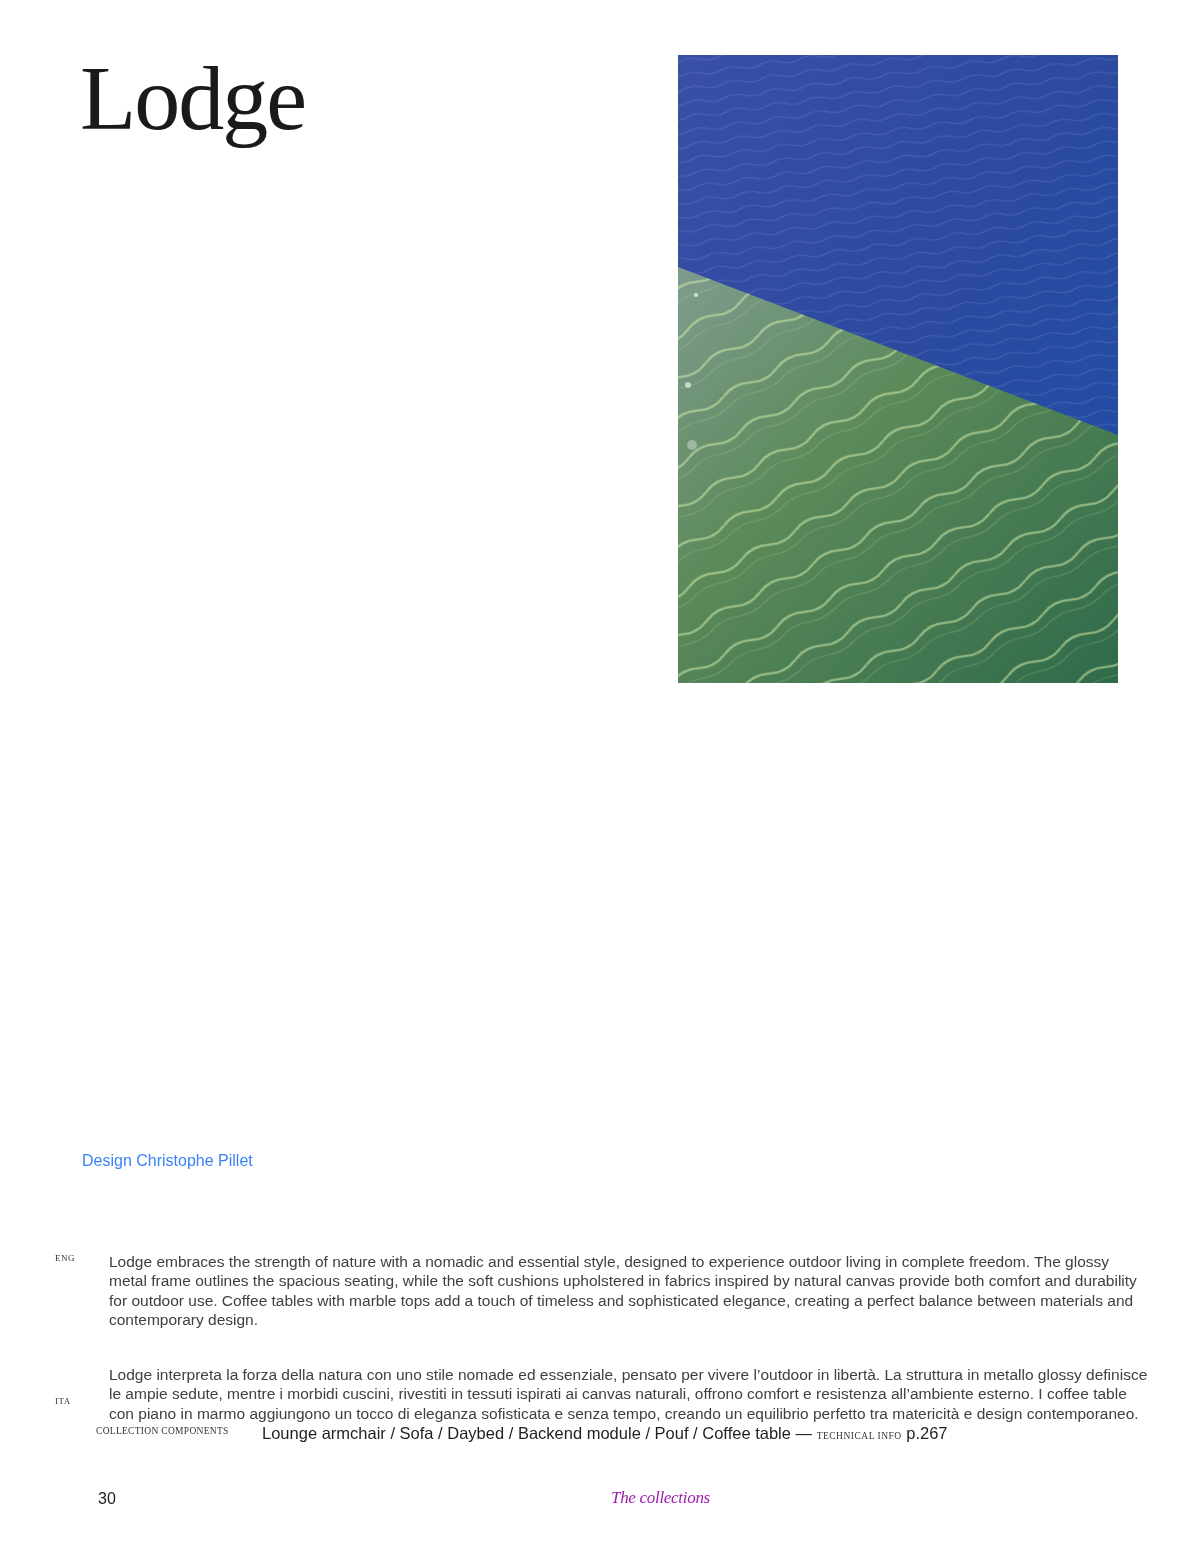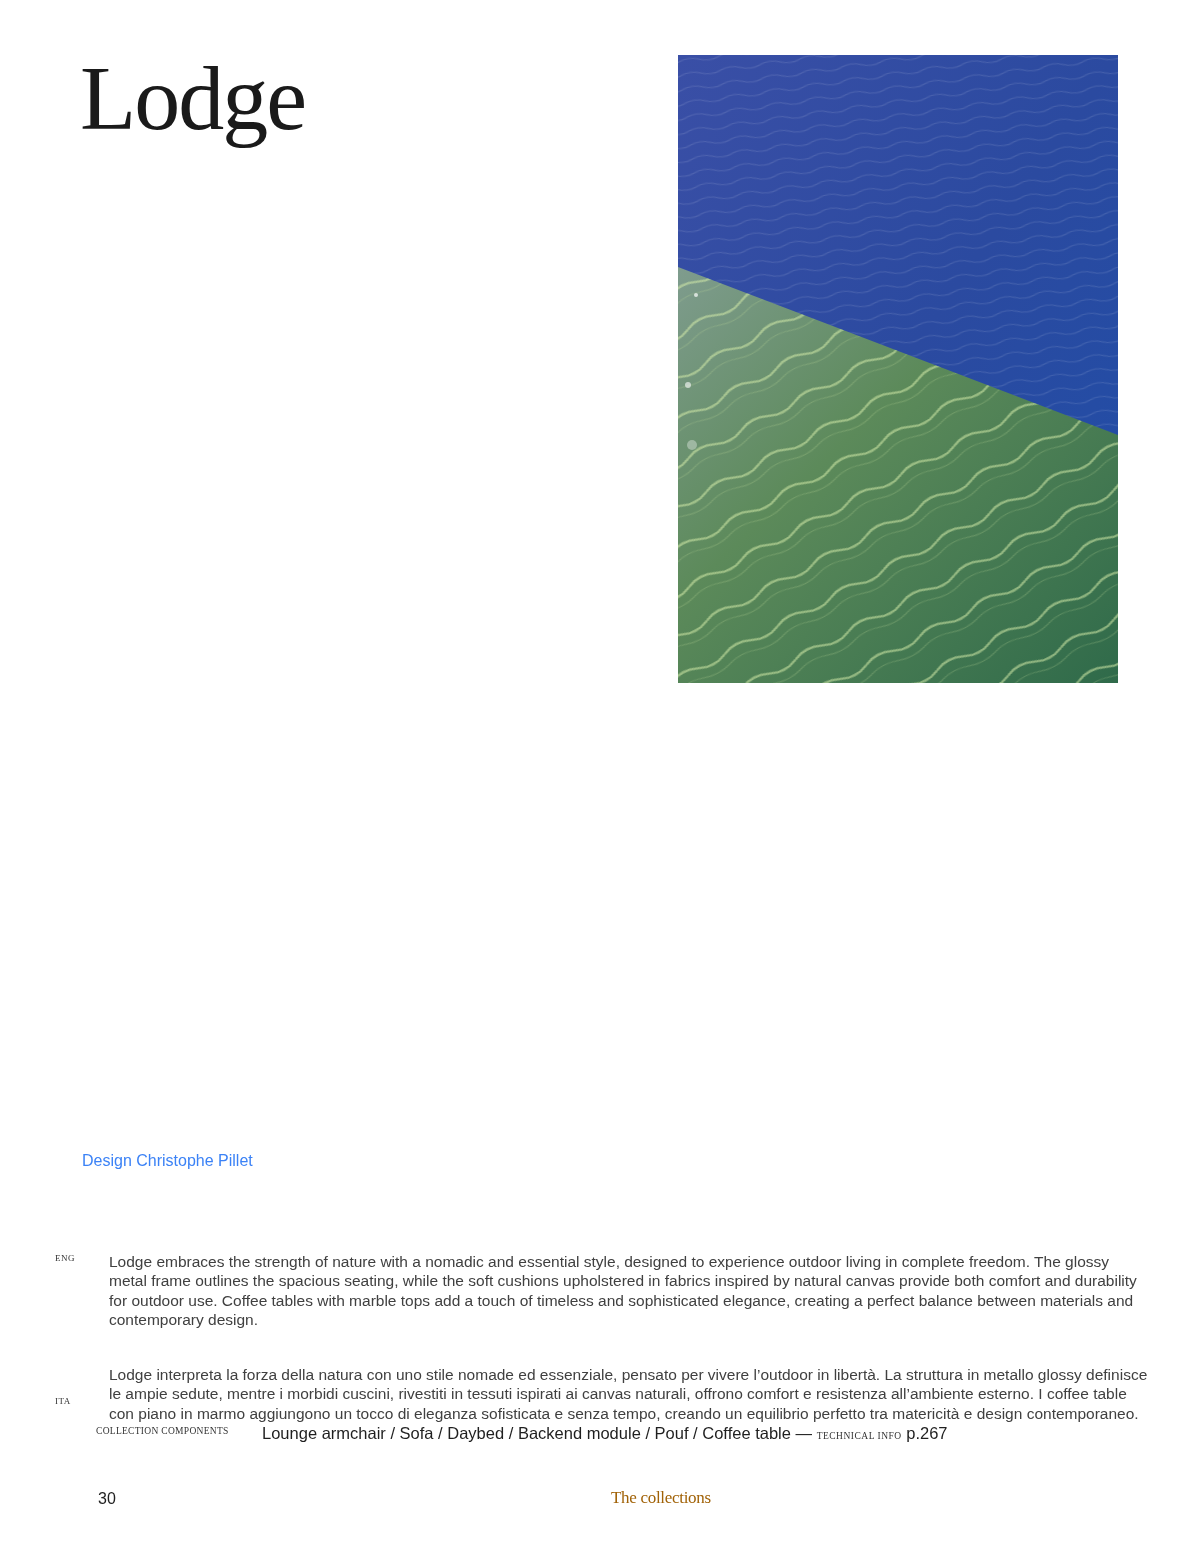--- a/index.html
+++ b/index.html
@@ -53,21 +53,21 @@
     text-transform: uppercase;
     text-align: center;
   }
   .page-num {
     position: absolute; left: 55px; top: 1490px;
     font-size: 16px; color: #1f1f1f; margin-left: 43px;
   }
   .section-name {
     position: absolute; left: 611px; top: 1488px;
     font-family: "Liberation Serif", serif;
-    font-size: 17px; letter-spacing: -0.3px; color: #a16207;
+    font-size: 17px; letter-spacing: -0.3px; color: #a21caf; font-style: italic;
   }
 </style>
 </head>
 <body>
 
 <h1 class="title">Lodge</h1>
 
 <div class="photo">
   <svg viewBox="0 0 440 628" preserveAspectRatio="none">
     <defs>

